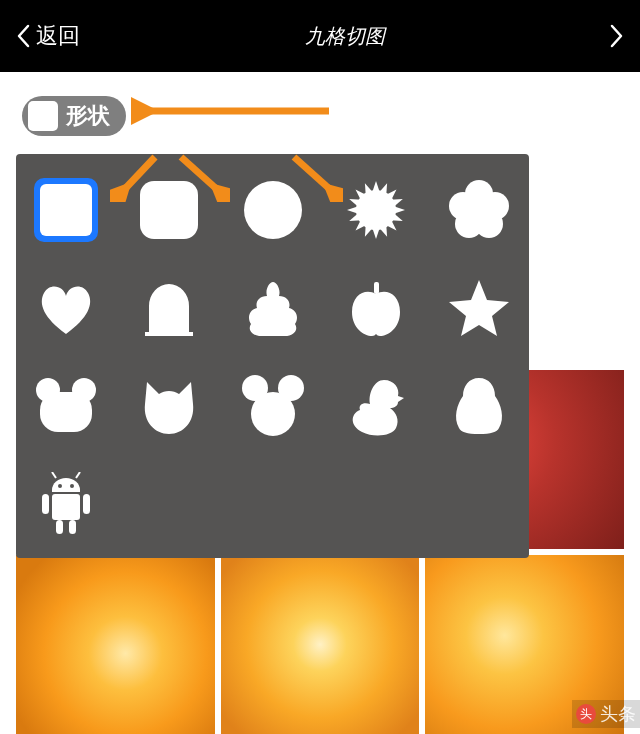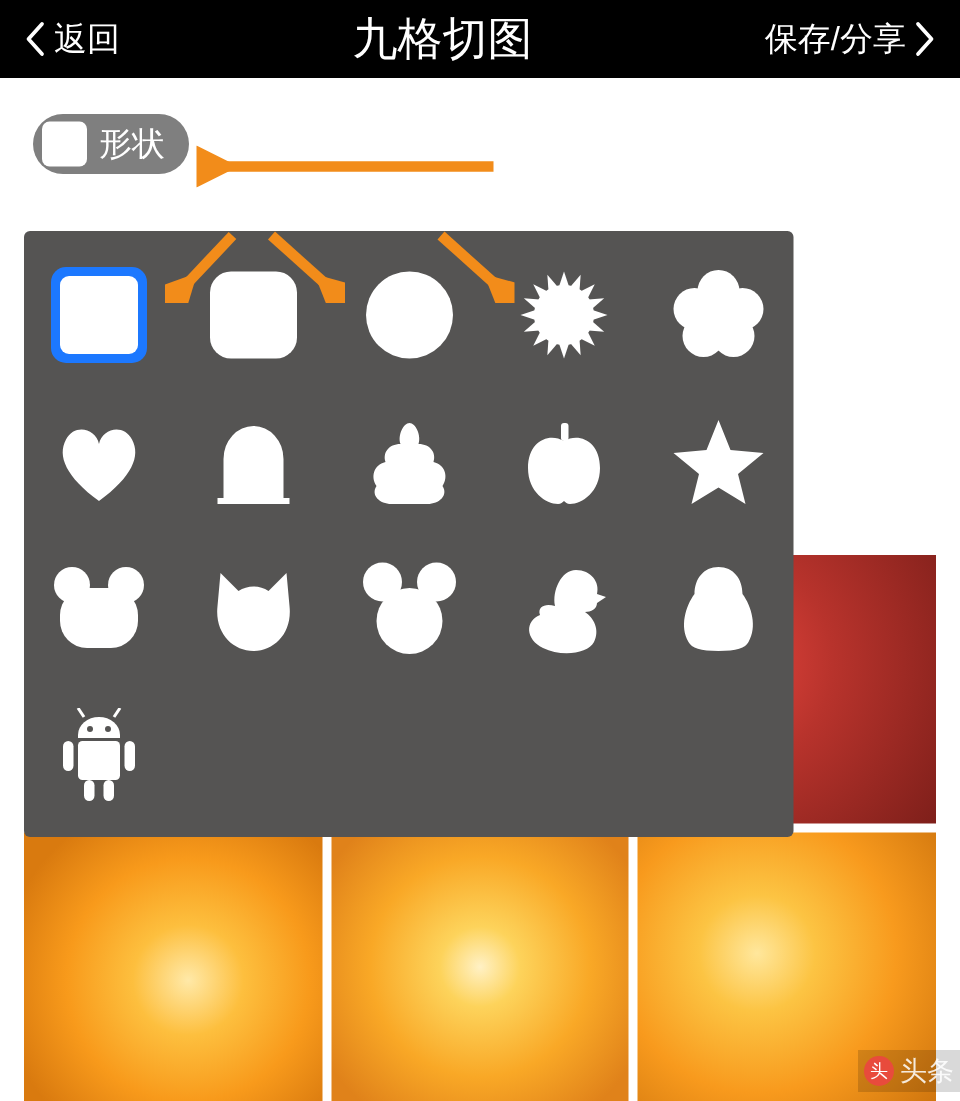--- a/index.html
+++ b/index.html
@@ -1,25 +1,25 @@
 <!DOCTYPE html>
 <html><head>
 <meta charset="utf-8">
 <style>
   * { box-sizing: border-box; margin: 0; padding: 0; }
   body { width: 640px; height: 734px; font-family: -apple-system, "Helvetica Neue", Arial, sans-serif; background: #fff; overflow: hidden; position: relative; }
 
-  .header { background: #000; color: #fff; height: 52px; display: flex; align-items: center; justify-content: space-between; padding: 0 16px; }
+  .header { background: #000; color: #fff; height: 72px; display: flex; align-items: center; justify-content: space-between; padding: 0 16px; }
   .back { display: flex; align-items: center; gap: 6px; font-size: 22px; }
   .back svg { width: 14px; height: 24px; }
-  .title { font-size: 30px; font-weight: 400; }
+  .title { font-size: 20px; font-weight: 400; font-style: italic; }
   .save { display: flex; align-items: center; gap: 6px; font-size: 22px; }
   .save svg { width: 14px; height: 24px; }
 
-  .pill { margin: 24px 0 0 22px; display: inline-flex; align-items: center; background: #7f7f7f; border-radius: 999px; padding: 5px 16px 5px 6px; gap: 8px; }
+  .pill { margin: 24px 0 0 22px; display: inline-flex; align-items: center; background: #7f7f7f; border-radius: 999px; padding: 5px 16px 5px 6px; gap: 8px; font-weight: bold; }
   .pill .sq { width: 30px; height: 30px; background: #fff; border-radius: 5px; }
   .pill span { color: #fff; font-size: 22px; }
 
   .grid-wrap { position: absolute; left: 16px; top: 370px; width: 608px; height: 364px; }
   .grid-wrap .row { display: flex; gap: 6px; margin-bottom: 6px; }
   .grid-wrap .cell { width: 199px; height: 179px; }
   .r1c1 { background: linear-gradient(160deg, #a8382f 0%, #7b241e 40%, #5d1712 70%, #3a0f0c 100%); }
   .r1c2 { background: linear-gradient(160deg, #b5453e 0%, #8e2f29 50%, #631b17 100%); }
   .r1c3 { background: radial-gradient(circle at 30% 40%, #f7e4df 5%, #e8cbc6 8%, #d94038 12%, #b8332c 40%, #7e1f1a 100%); }
   .r2c1 { background: radial-gradient(circle at 55% 55%, #ffe9a8 0%, #fdbf3e 25%, #f89a1b 55%, #d97a0f 85%); }
@@ -50,21 +50,20 @@
 
 <div class="header">
   <div class="back">
     <svg viewBox="0 0 14 24">
         <path d="M12 2 L3 12 L12 22" stroke="#fff" stroke-width="2.5" fill="none" stroke-linecap="round" stroke-linejoin="round"></path>
       </svg>
     <span>返回</span>
   </div>
   <div class="title">九格切图</div>
   <div class="save">
-    <span>保存/分享</span>
     <svg viewBox="0 0 14 24">
         <path d="M2 2 L11 12 L2 22" stroke="#fff" stroke-width="2.5" fill="none" stroke-linecap="round" stroke-linejoin="round"></path>
       </svg>
   </div>
 </div>
 
 
 <div class="pill">
   <div class="sq"></div>
   <span>形状</span>

